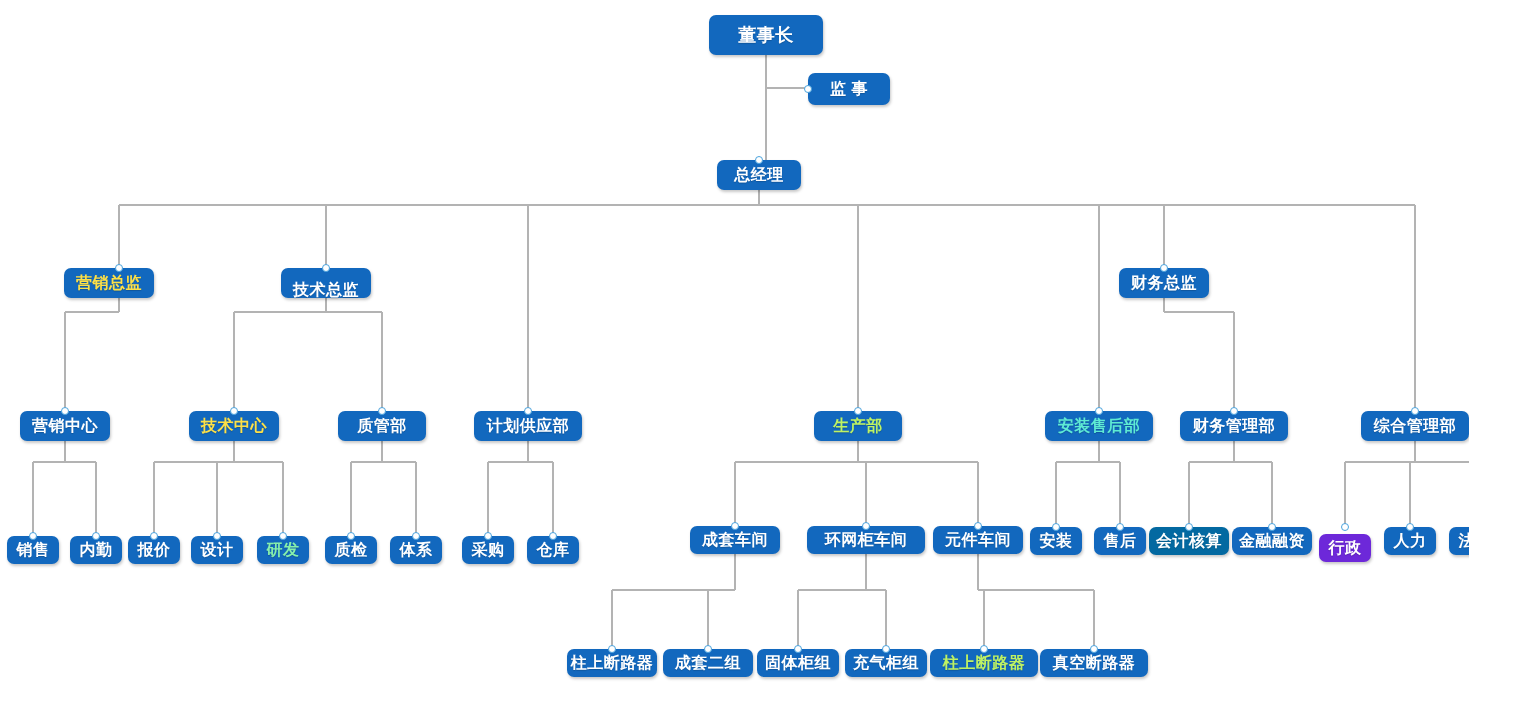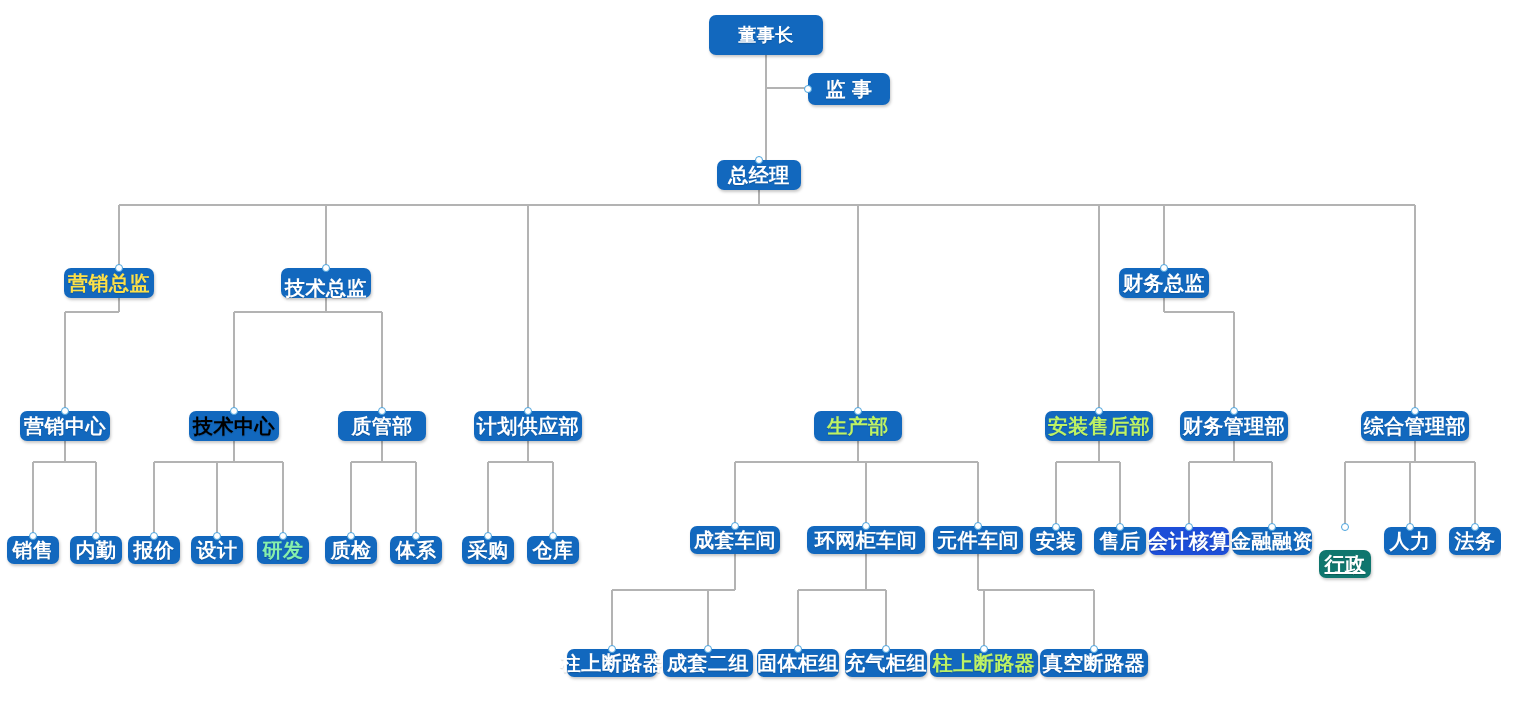--- a/index.html
+++ b/index.html
@@ -10,41 +10,40 @@
   }
   body {
     font-family: "Liberation Sans", "DejaVu Sans", sans-serif;
   }
   #chart-root {
     position: relative;
     width: 1469px;
     height: 725px;
     background: #ffffff;
     overflow: hidden;
-    padding-left: 32px;
   }
   #edge-layer {
     position: absolute;
     left: 0;
     top: 0;
     width: 1513px;
     height: 725px;
     pointer-events: none;
   }
   .node {
     position: absolute;
     box-sizing: border-box;
     background: #1268be;
     color: #ffffff;
     border-radius: 7px;
     display: flex;
     align-items: center;
     justify-content: center;
     white-space: nowrap;
-    font-size: 20px;
+    font-size: 16px;
     font-weight: 700;
     letter-spacing: 0.5px;
     box-shadow: 1px 2px 3px rgba(0,0,0,0.22);
     text-shadow: 0 1px 1px rgba(0,0,0,0.18);
     cursor: default;
     user-select: none;
   }
   .node-label {
     display: block;
     line-height: 1;
@@ -149,33 +148,33 @@
       </div>
       <div class="node" style="left: 281px; top: 268px; width: 90px; height: 30px; background: rgb(18, 104, 190); color: rgb(255, 255, 255); align-items: flex-end;">
         <span class="node-label">技术总监</span>
       </div>
       <div class="node" style="left: 1119px; top: 268px; width: 90px; height: 30px; background: rgb(18, 104, 190); color: rgb(255, 255, 255);">
         <span class="node-label">财务总监</span>
       </div>
       <div class="node" style="left: 20px; top: 411px; width: 90px; height: 30px; background: rgb(18, 104, 190); color: rgb(255, 255, 255);">
         <span class="node-label">营销中心</span>
       </div>
-      <div class="node" style="left: 189px; top: 411px; width: 90px; height: 30px; background: rgb(18, 104, 190); color: #000000;">
+      <div class="node" style="left: 189px; top: 411px; width: 90px; height: 30px; background: rgb(18, 104, 190); color: #fde047;">
         <span class="node-label">技术中心</span>
       </div>
       <div class="node" style="left: 338px; top: 411px; width: 88px; height: 30px; background: rgb(18, 104, 190); color: rgb(255, 255, 255);">
         <span class="node-label">质管部</span>
       </div>
       <div class="node" style="left: 474px; top: 411px; width: 108px; height: 30px; background: rgb(18, 104, 190); color: rgb(255, 255, 255);">
         <span class="node-label">计划供应部</span>
       </div>
       <div class="node" style="left: 814px; top: 411px; width: 88px; height: 30px; background: rgb(18, 104, 190); color: #bef264;">
         <span class="node-label">生产部</span>
       </div>
-      <div class="node" style="left: 1045px; top: 411px; width: 108px; height: 30px; background: rgb(18, 104, 190); color: #bef264;">
+      <div class="node" style="left: 1045px; top: 411px; width: 108px; height: 30px; background: rgb(18, 104, 190); color: #5eead4;">
         <span class="node-label">安装售后部</span>
       </div>
       <div class="node" style="left: 1180px; top: 411px; width: 108px; height: 30px; background: rgb(18, 104, 190); color: rgb(255, 255, 255);">
         <span class="node-label">财务管理部</span>
       </div>
       <div class="node" style="left: 1361px; top: 411px; width: 108px; height: 30px; background: rgb(18, 104, 190); color: rgb(255, 255, 255);">
         <span class="node-label">综合管理部</span>
       </div>
       <div class="node" style="left: 7px; top: 536px; width: 52px; height: 28px; background: rgb(18, 104, 190); color: rgb(255, 255, 255);">
         <span class="node-label">销售</span>
@@ -212,27 +211,27 @@
       </div>
       <div class="node" style="left: 933px; top: 526px; width: 90px; height: 28px; background: rgb(18, 104, 190); color: rgb(255, 255, 255);">
         <span class="node-label">元件车间</span>
       </div>
       <div class="node" style="left: 1030px; top: 527px; width: 52px; height: 28px; background: rgb(18, 104, 190); color: rgb(255, 255, 255);">
         <span class="node-label">安装</span>
       </div>
       <div class="node" style="left: 1094px; top: 527px; width: 52px; height: 28px; background: rgb(18, 104, 190); color: rgb(255, 255, 255);">
         <span class="node-label">售后</span>
       </div>
-      <div class="node" style="left: 1149px; top: 527px; width: 80px; height: 28px; background: #1d4ed8; color: rgb(255, 255, 255);">
+      <div class="node" style="left: 1149px; top: 527px; width: 80px; height: 28px; background: #0369a1; color: rgb(255, 255, 255);">
         <span class="node-label">会计核算</span>
       </div>
       <div class="node" style="left: 1232px; top: 527px; width: 80px; height: 28px; background: rgb(18, 104, 190); color: rgb(255, 255, 255); border-radius: 8px;">
         <span class="node-label">金融融资</span>
       </div>
-      <div class="node" style="left: 1319px; top: 550px; width: 52px; height: 28px; background: #0f766e; color: rgb(255, 255, 255); text-decoration: underline;">
+      <div class="node" style="left: 1319px; top: 534px; width: 52px; height: 28px; background: #6d28d9; color: rgb(255, 255, 255);">
         <span class="node-label">行政</span>
       </div>
       <div class="node" style="left: 1384px; top: 527px; width: 52px; height: 28px; background: rgb(18, 104, 190); color: rgb(255, 255, 255);">
         <span class="node-label">人力</span>
       </div>
       <div class="node" style="left: 1449px; top: 527px; width: 52px; height: 28px; background: rgb(18, 104, 190); color: rgb(255, 255, 255);">
         <span class="node-label">法务</span>
       </div>
       <div class="node" style="left: 567px; top: 649px; width: 90px; height: 28px; background: rgb(18, 104, 190); color: rgb(255, 255, 255);">
         <span class="node-label">柱上断路器</span>

